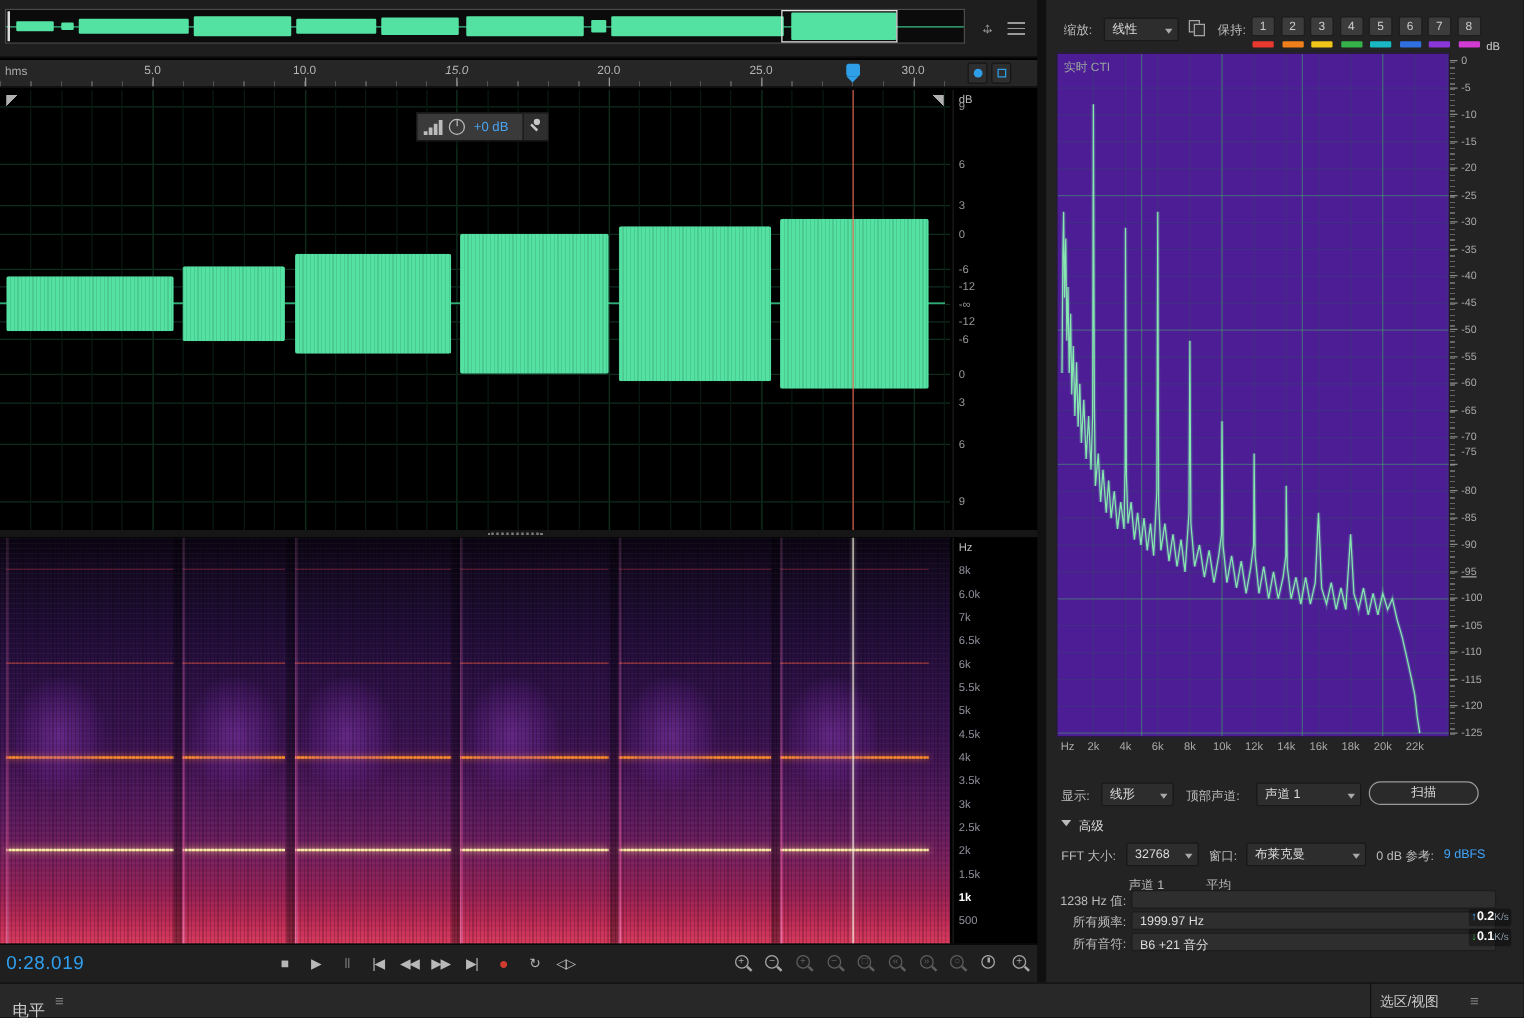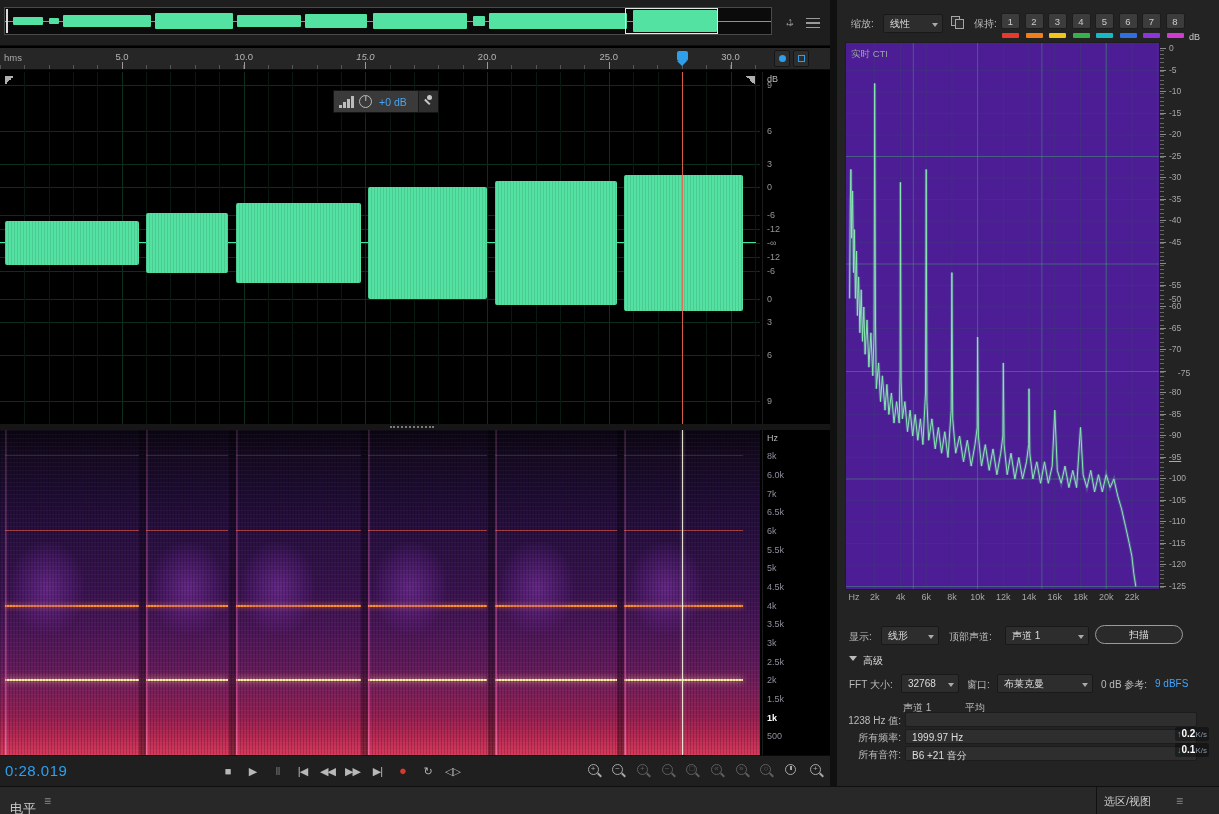--- a/index.html
+++ b/index.html
@@ -523,31 +523,31 @@
           <div class="dblab" style="top: 109.5px;">-25</div>
           <div class="dbtick" style="top: 135px;"></div>
           <div class="dblab" style="top: 131px;">-30</div>
           <div class="dbtick" style="top: 156.5px;"></div>
           <div class="dblab" style="top: 152.5px;">-35</div>
           <div class="dbtick" style="top: 178px;"></div>
           <div class="dblab" style="top: 174px;">-40</div>
           <div class="dbtick" style="top: 199.5px;"></div>
           <div class="dblab" style="top: 195.5px;">-45</div>
           <div class="dbtick" style="top: 221px;"></div>
-          <div class="dblab" style="top: 217px; margin-top: 36px;">-50</div>
+          <div class="dblab" style="top: 217px;">-50</div>
           <div class="dbtick" style="top: 242.5px;"></div>
           <div class="dblab" style="top: 238.5px;">-55</div>
           <div class="dbtick" style="top: 264px;"></div>
           <div class="dblab" style="top: 260px;">-60</div>
           <div class="dbtick" style="top: 285.5px;"></div>
           <div class="dblab" style="top: 281.5px;">-65</div>
           <div class="dbtick" style="top: 307px;"></div>
           <div class="dblab" style="top: 303px;">-70</div>
           <div class="dbtick" style="top: 328.5px;"></div>
-          <div class="dblab" style="top: 327px; text-align: center;">-75</div>
+          <div class="dblab" style="top: 315px;">-75</div>
           <div class="dbtick" style="top: 350px;"></div>
           <div class="dblab" style="top: 346px;">-80</div>
           <div class="dbtick" style="top: 371.5px;"></div>
           <div class="dblab" style="top: 367.5px;">-85</div>
           <div class="dbtick" style="top: 393px;"></div>
           <div class="dblab" style="top: 389px;">-90</div>
           <div class="dbtick" style="top: 414.5px;"></div>
           <div class="dblab" style="top: 410.5px; text-decoration: underline;">-95</div>
           <div class="dbtick" style="top: 436px;"></div>
           <div class="dblab" style="top: 432px;">-100</div>

